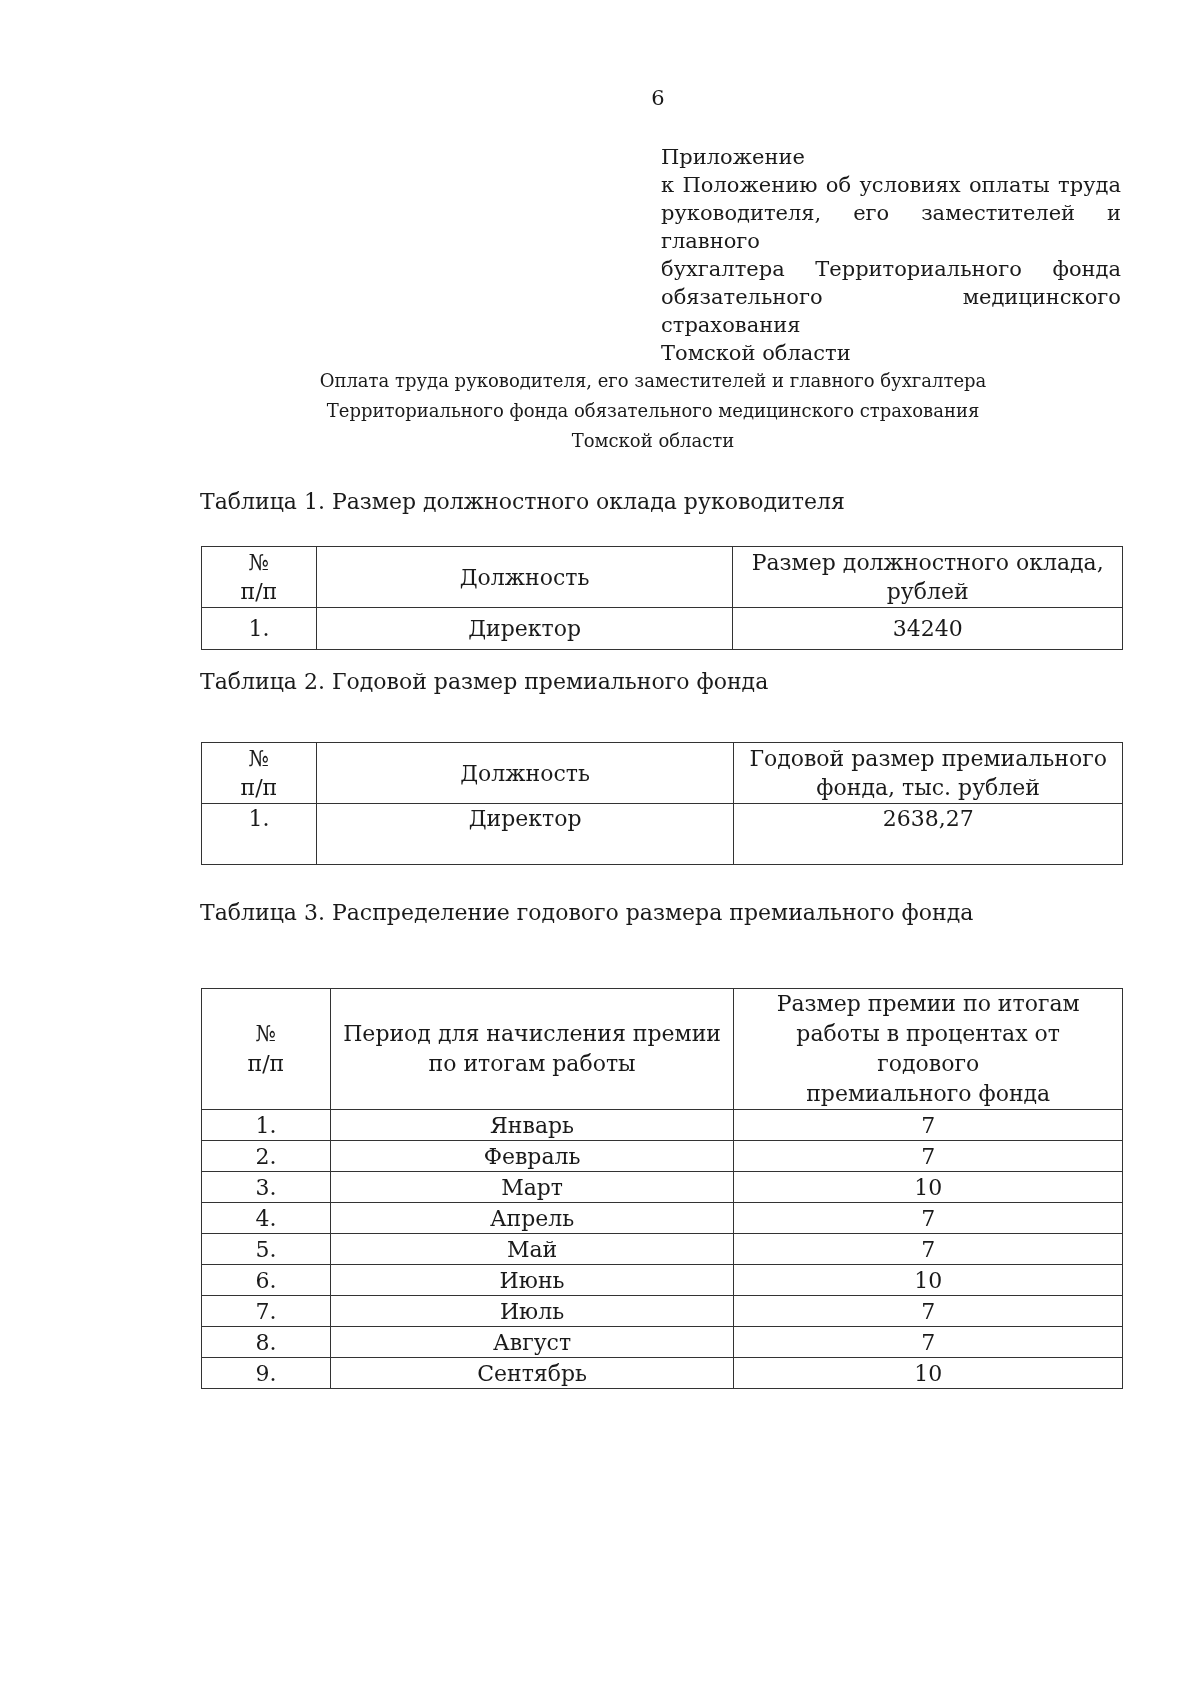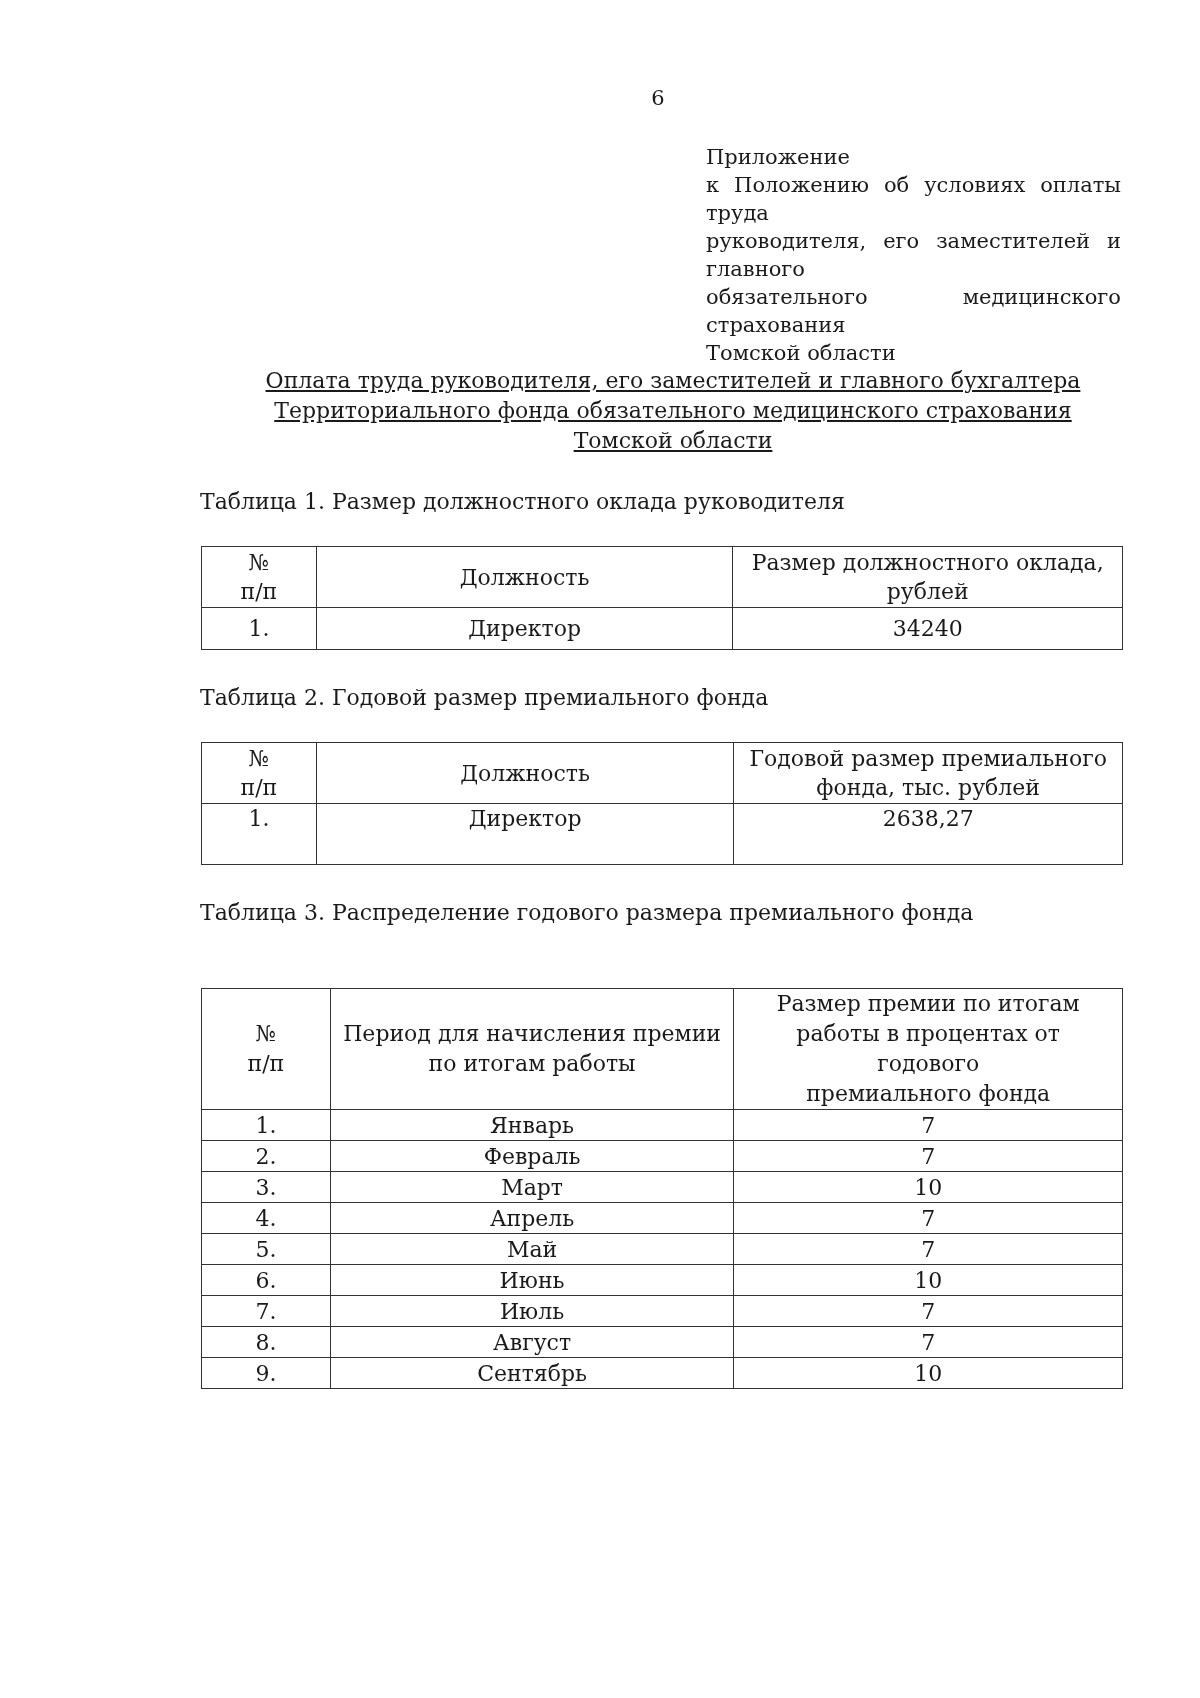--- a/index.html
+++ b/index.html
@@ -1,41 +1,42 @@
 <!DOCTYPE html>
 <html><head>
 <meta charset="utf-8">
 <style>
   html, body { margin: 0; padding: 0; background: #ffffff; }
   body { width: 1200px; height: 1698px; position: relative; font-family: "DejaVu Serif", "Liberation Serif", serif; color: #1a1a1a; }
   .page-number { position: absolute; top: 86px; left: 0; width: 1316px; text-align: center; font-size: 21px; }
   .annex { position: absolute; top: 143px; left: 661px; width: 460px; font-size: 21px; line-height: 28px; text-align: justify; }
-  .annex .line { display: block; margin-left: 45px; }
+  .annex .line { display: block; }
   .annex .just { text-align: justify; text-align-last: justify; }
-  .doc-title { position: absolute; top: 366px; left: 212px; width: 922px; text-align: center; font-size: 22px; line-height: 30px; text-decoration: underline; }
+  .doc-title { position: absolute; top: 366px; left: 192px; width: 922px; text-align: center; font-size: 18px; line-height: 30px; }
   .caption { position: absolute; left: 200px; width: 922px; text-align: left; font-size: 22px; line-height: 30px; }
   table.grid { position: absolute; left: 201px; width: 922px; border-collapse: collapse; font-size: 22px; }
   table.grid td { border: 1.5px solid #333; padding: 0 10px; vertical-align: middle; }
   .c { text-align: center; }
   .l { text-align: center; }
   .t1 td.h { height: 60px; line-height: 29px; }
   .t1 td.r { height: 41px; }
   .t3 td.h { height: 91px; line-height: 30px; }
   .t3 td.r { height: 30px; line-height: 29px; padding-top: 0; padding-bottom: 0; }
   .top-align { vertical-align: top !important; padding-top: 2px !important; }
 </style>
 </head>
 <body>
 
 <div class="page-number">6</div>
 
 <div class="annex">
   <span class="line">Приложение</span>
   <span class="line just">к Положению об условиях оплаты труда</span>
   <span class="line just">руководителя, его заместителей и главного</span>
+  <span class="line just">бухгалтера Территориального фонда</span>
   <span class="line just">обязательного медицинского страхования</span>
   <span class="line">Томской области</span>
 </div>
 
 <div class="doc-title">
   <div>Оплата труда руководителя, его заместителей и главного бухгалтера</div>
   <div>Территориального фонда обязательного медицинского страхования</div>
   <div>Томской области</div>
 </div>
 
@@ -53,21 +54,21 @@
     <td class="h c"><span>Размер должностного оклада,</span><br><span>рублей</span></td>
   </tr>
   <tr>
     <td class="r c">1.</td>
     <td class="r l">Директор</td>
     <td class="r c">34240</td>
   </tr>
 </tbody>
   </table>
 
-<div class="caption" style="top:683px;">Таблица 2. Годовой размер премиального фонда</div>
+<div class="caption" style="top:667px;">Таблица 2. Годовой размер премиального фонда</div>
 <table class="grid t1" style="top:742px;">
   <colgroup>
       <col style="width:115px">
       <col style="width:418px">
       <col style="width:389px">
     </colgroup>
   <tbody>
       <tr>
     <td class="h c"><span>№</span><br><span>п/п</span></td>
     <td class="h c">Должность</td>

